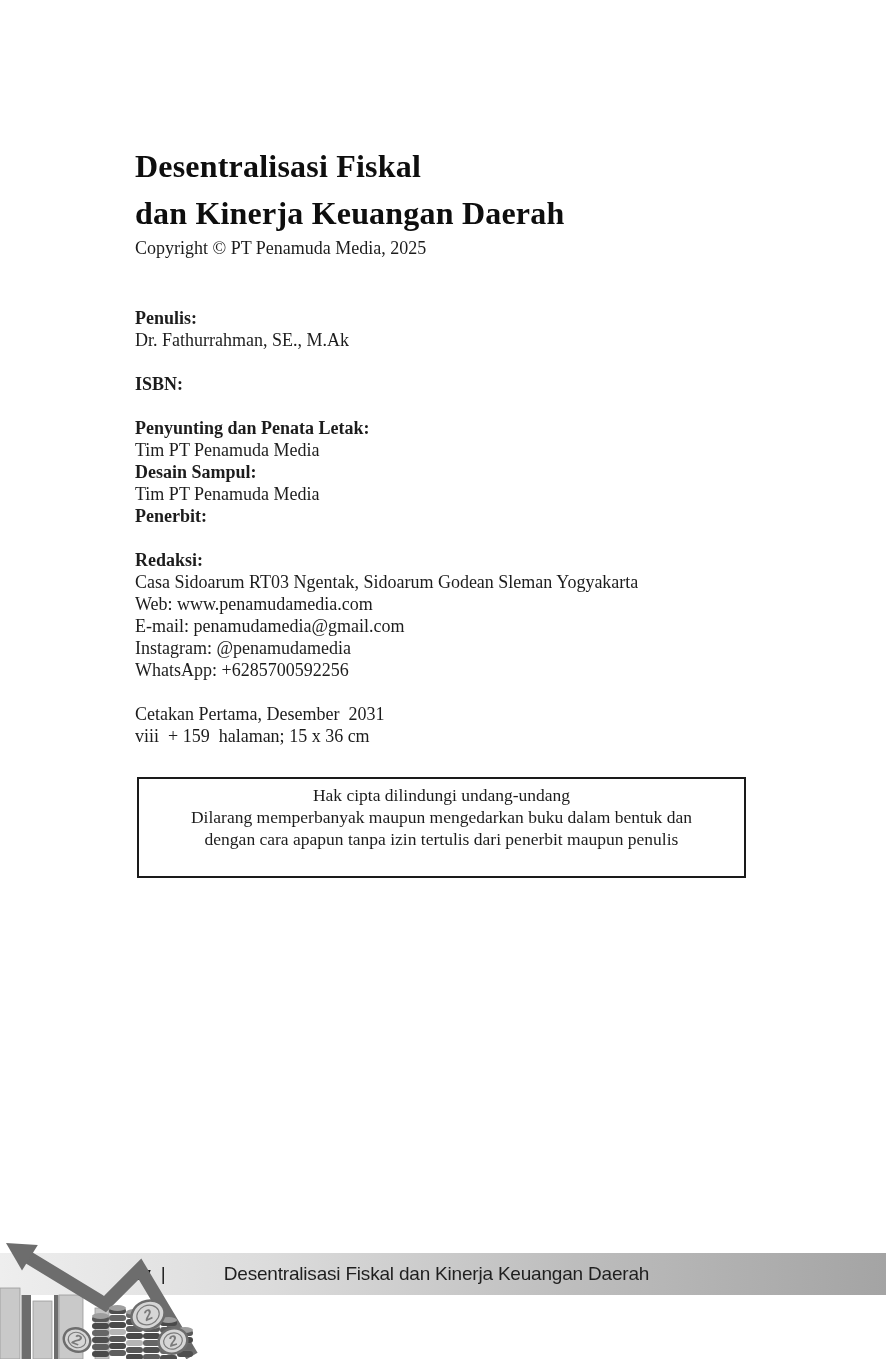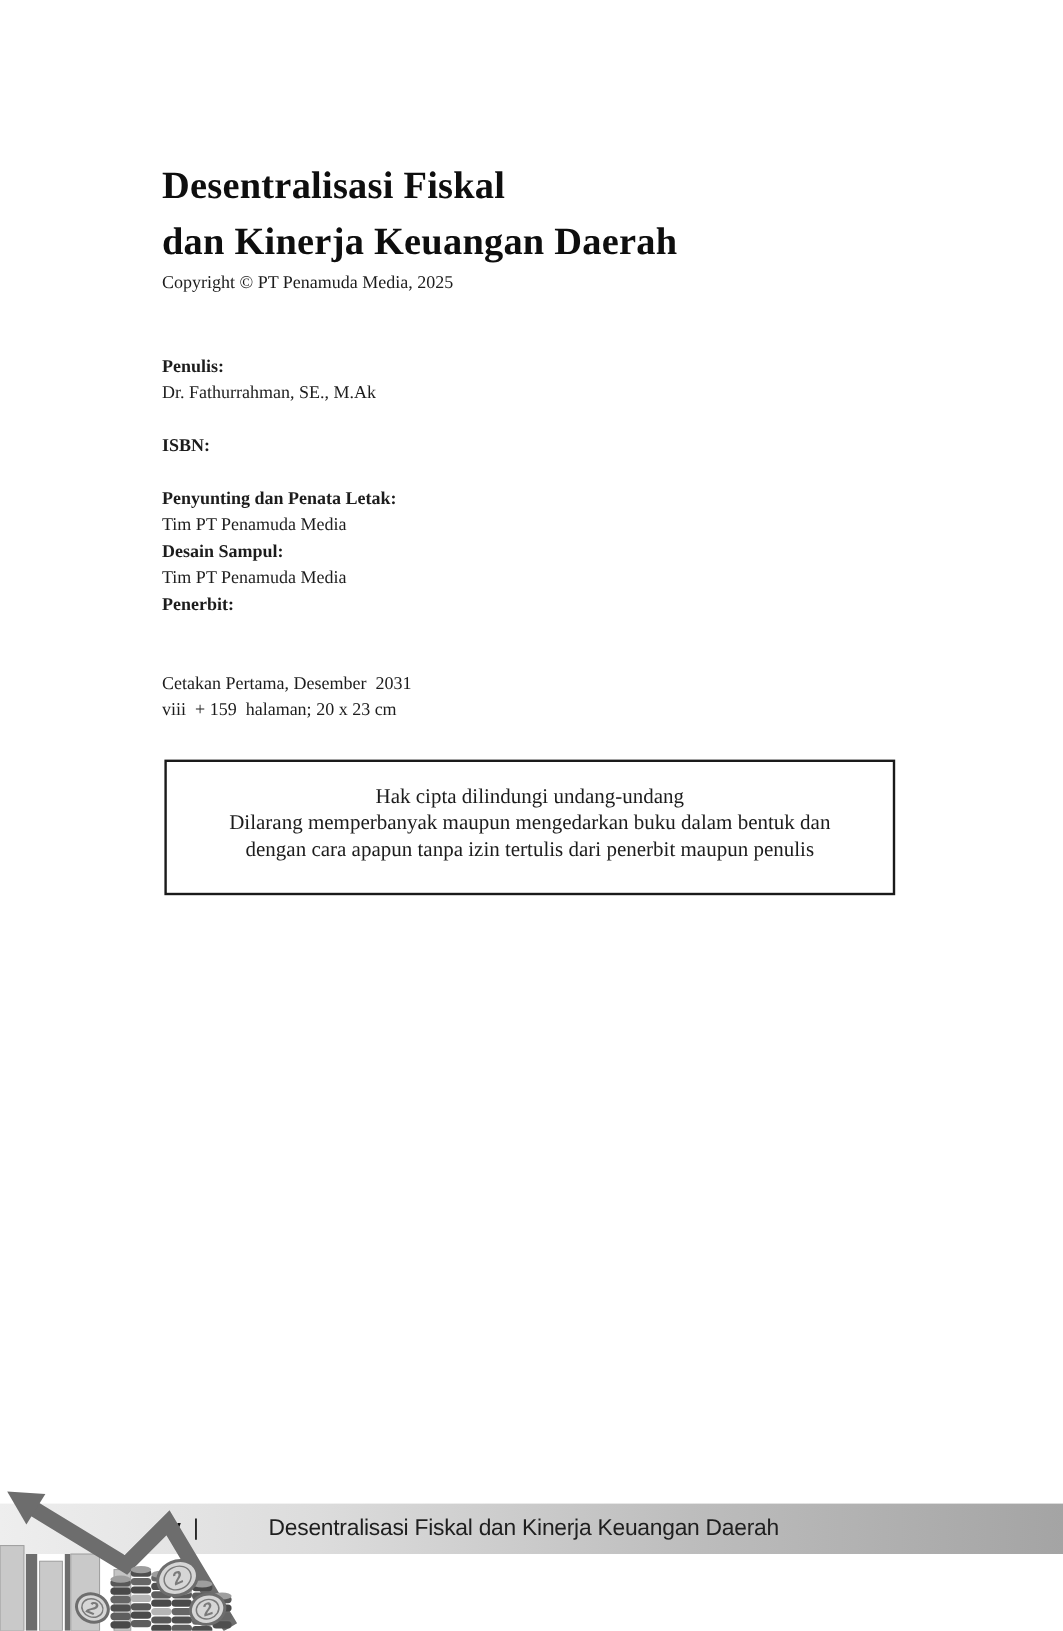--- a/index.html
+++ b/index.html
@@ -4,36 +4,36 @@
 <style>
   html, body { margin: 0; padding: 0; }
   body {
     width: 886px; height: 1359px;
     position: relative;
     background: #ffffff;
     overflow: hidden;
     font-family: "Liberation Serif", serif;
     color: #1c1c1c;
   }
-  .content { position: absolute; left: 135px; top: 4px; width: 618px; }
+  .content { position: absolute; left: 135px; top: 16px; width: 618px; }
   .title-line {
     font-size: 32px; font-weight: bold; line-height: 47px;
     color: #0e0e0e; letter-spacing: 0.2px;
   }
   .title-block { margin-top: 127px; }
   .copyright { font-size: 17px; line-height: 22px; }
-  .line { font-size: 15px; line-height: 22px; white-space: pre-wrap; }
+  .line { font-size: 18px; line-height: 22px; white-space: pre-wrap; }
   .bold { font-weight: bold; }
   .gap { height: 22px; }
   .group-first { margin-top: 48px; }
   .notice-box {
     margin-top: 30px; margin-left: 2px;
     width: 585px;
     border: 2px solid #1a1a1a;
-    padding: 17px 10px 26px 10px;
+    padding: 5px 10px 26px 10px;
     text-align: center;
   }
   .notice-box .line { font-size: 17.5px; line-height: 22px; }
   .footer-banner {
     position: absolute; left: 0; top: 1253px;
     width: 886px; height: 42px;
     background: linear-gradient(to right, #eeeeee 0%, #dcdcdc 30%, #bdbdbd 65%, #a4a4a4 100%);
     display: flex; align-items: center;
     box-sizing: border-box;
     padding-left: 135px;
@@ -81,26 +81,34 @@
   <div>
     <div class="line bold">Penyunting dan Penata Letak:</div>
     <div class="line">Tim PT Penamuda Media</div>
     <div class="line bold">Desain Sampul:</div>
     <div class="line">Tim PT Penamuda Media</div>
     <div class="line bold">Penerbit:</div>
   </div>
 
   <div class="gap"></div>
 
+  <div>
+    <div class="line bold">Redaksi:</div>
+    <div class="line">Casa Sidoarum RT03 Ngentak, Sidoarum Godean Sleman Yogyakarta</div>
+    <div class="line">Web: www.penamudamedia.com</div>
+    <div class="line">E-mail: penamudamedia@gmail.com</div>
+    <div class="line">Instagram: @penamudamedia</div>
+    <div class="line">WhatsApp: +6285700592256</div>
+  </div>
 
   <div class="gap"></div>
 
   <div>
     <div class="line">Cetakan Pertama, Desember  2031</div>
-    <div class="line">viii  + 159  halaman; 20 x 23 cm</div>
+    <div class="line">viii  + 159  halaman; 15 x 36 cm</div>
   </div>
 
   <div class="notice-box">
     <div class="line">Hak cipta dilindungi undang-undang</div>
     <div class="line">Dilarang memperbanyak maupun mengedarkan buku dalam bentuk dan</div>
     <div class="line">dengan cara apapun tanpa izin tertulis dari penerbit maupun penulis</div>
   </div>
 
 </div>
 

